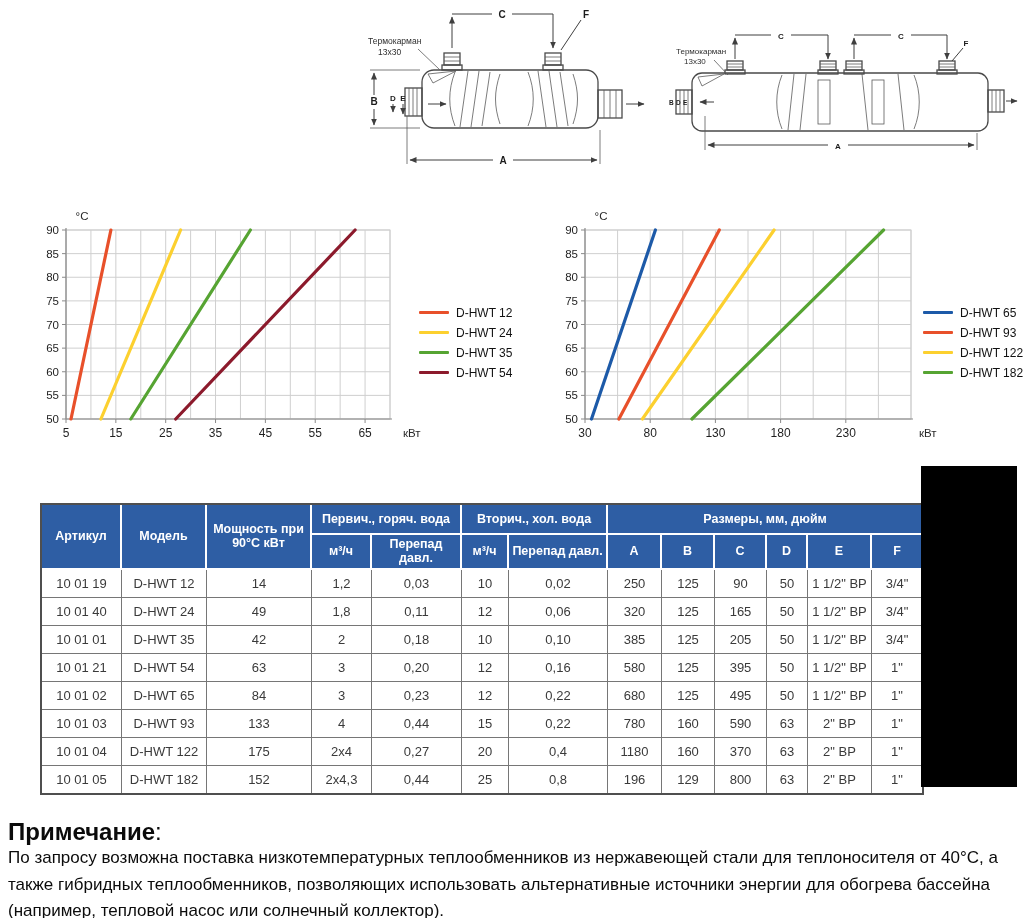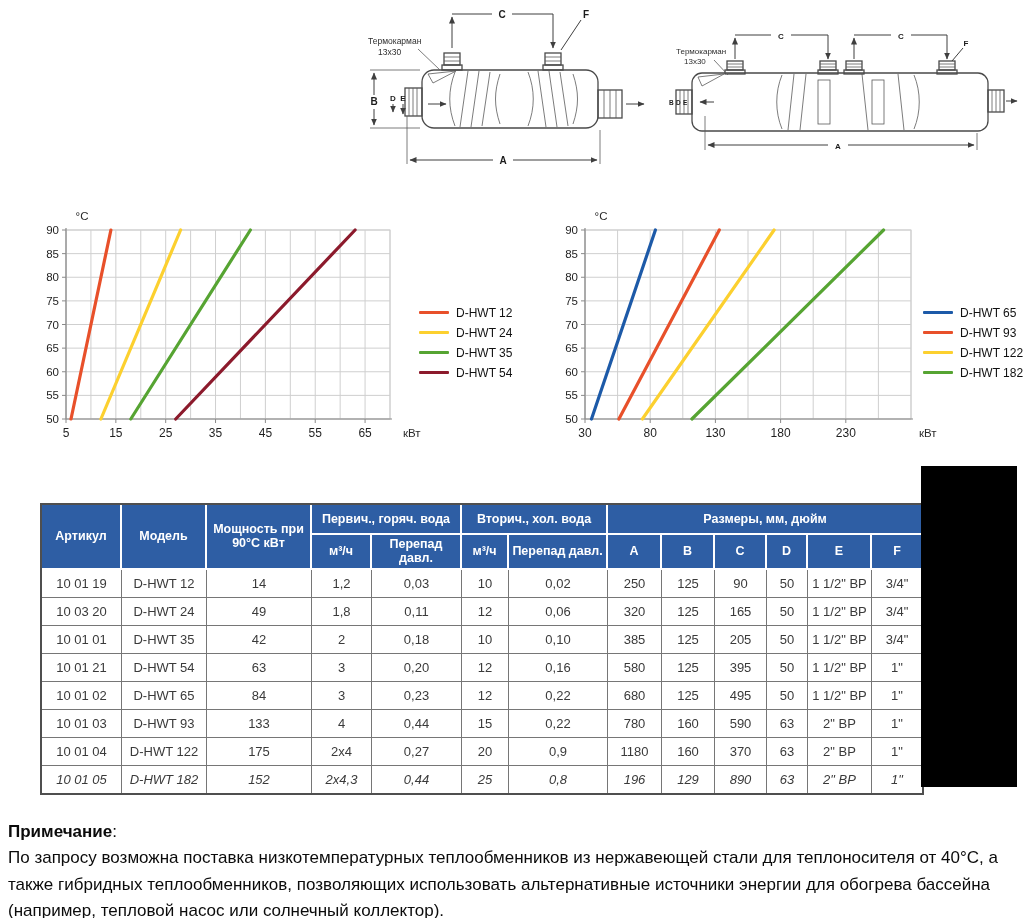--- a/index.html
+++ b/index.html
@@ -21,24 +21,24 @@
   .legend-label{font-size:12px;color:#111;white-space:nowrap;}
   .table-wrap{position:absolute;left:40px;top:503px;border:2px solid #4f4f4f;background:#fff;}
   table{border-collapse:separate;border-spacing:0;table-layout:fixed;width:880px;}
   th{background:#2e5ea4;color:#fff;font-size:12.5px;font-weight:bold;text-align:center;
      vertical-align:middle;padding:2px 2px;border-right:2px solid #fff;border-bottom:2px solid #fff;
      height:24px;line-height:1.15;}
   th:last-child{border-right:none;}
   td{font-size:13px;color:#3a3a3a;text-align:center;vertical-align:middle;height:27px;
      border-right:1px solid #767676;border-bottom:1px solid #767676;padding:0 2px;background:#fff;white-space:nowrap;}
   td:last-child{border-right:none;}
-  tbody tr:last-child td{border-bottom:none;font-style:italic;}
+  tbody tr:last-child td{border-bottom:none;}
   .redaction{position:absolute;left:921px;top:466px;width:96px;height:321px;background:#000;}
   .note{position:absolute;left:8px;top:818px;width:1006px;color:#0b0b0b;}
-  .note-title{font-size:17px;font-weight:bold;line-height:27px;}
+  .note-title{font-size:24px;font-weight:bold;line-height:27px;}
   .note-title .colon{font-weight:normal;}
   .note-body{font-size:17px;line-height:26.5px;}
 </style>
 </head>
 <body>
 
 <div class="page">
 
   <svg id="diag1" style="left:360px;top:0px;" width="290" height="178" viewBox="0 0 290 178">
     <defs>
@@ -425,21 +425,21 @@
             <td>10</td>
             <td>0,02</td>
             <td>250</td>
             <td>125</td>
             <td>90</td>
             <td>50</td>
             <td>1 1/2" ВР</td>
             <td>3/4"</td>
           </tr>
           <tr>
-            <td>10 03 20</td>
+            <td>10 01 40</td>
             <td>D-HWT 24</td>
             <td>49</td>
             <td>1,8</td>
             <td>0,11</td>
             <td>12</td>
             <td>0,06</td>
             <td>320</td>
             <td>125</td>
             <td>165</td>
             <td>50</td>
@@ -506,39 +506,39 @@
             <td>2" ВР</td>
             <td>1"</td>
           </tr>
           <tr>
             <td>10 01 04</td>
             <td>D-HWT 122</td>
             <td>175</td>
             <td>2х4</td>
             <td>0,27</td>
             <td>20</td>
-            <td>0,9</td>
+            <td>0,4</td>
             <td>1180</td>
             <td>160</td>
             <td>370</td>
             <td>63</td>
             <td>2" ВР</td>
             <td>1"</td>
           </tr>
           <tr>
             <td>10 01 05</td>
             <td>D-HWT 182</td>
             <td>152</td>
             <td>2х4,3</td>
             <td>0,44</td>
             <td>25</td>
             <td>0,8</td>
             <td>196</td>
             <td>129</td>
-            <td>890</td>
+            <td>800</td>
             <td>63</td>
             <td>2" ВР</td>
             <td>1"</td>
           </tr>
         </tbody>
     </table>
   </div>
 
   <div class="redaction"></div>
 

